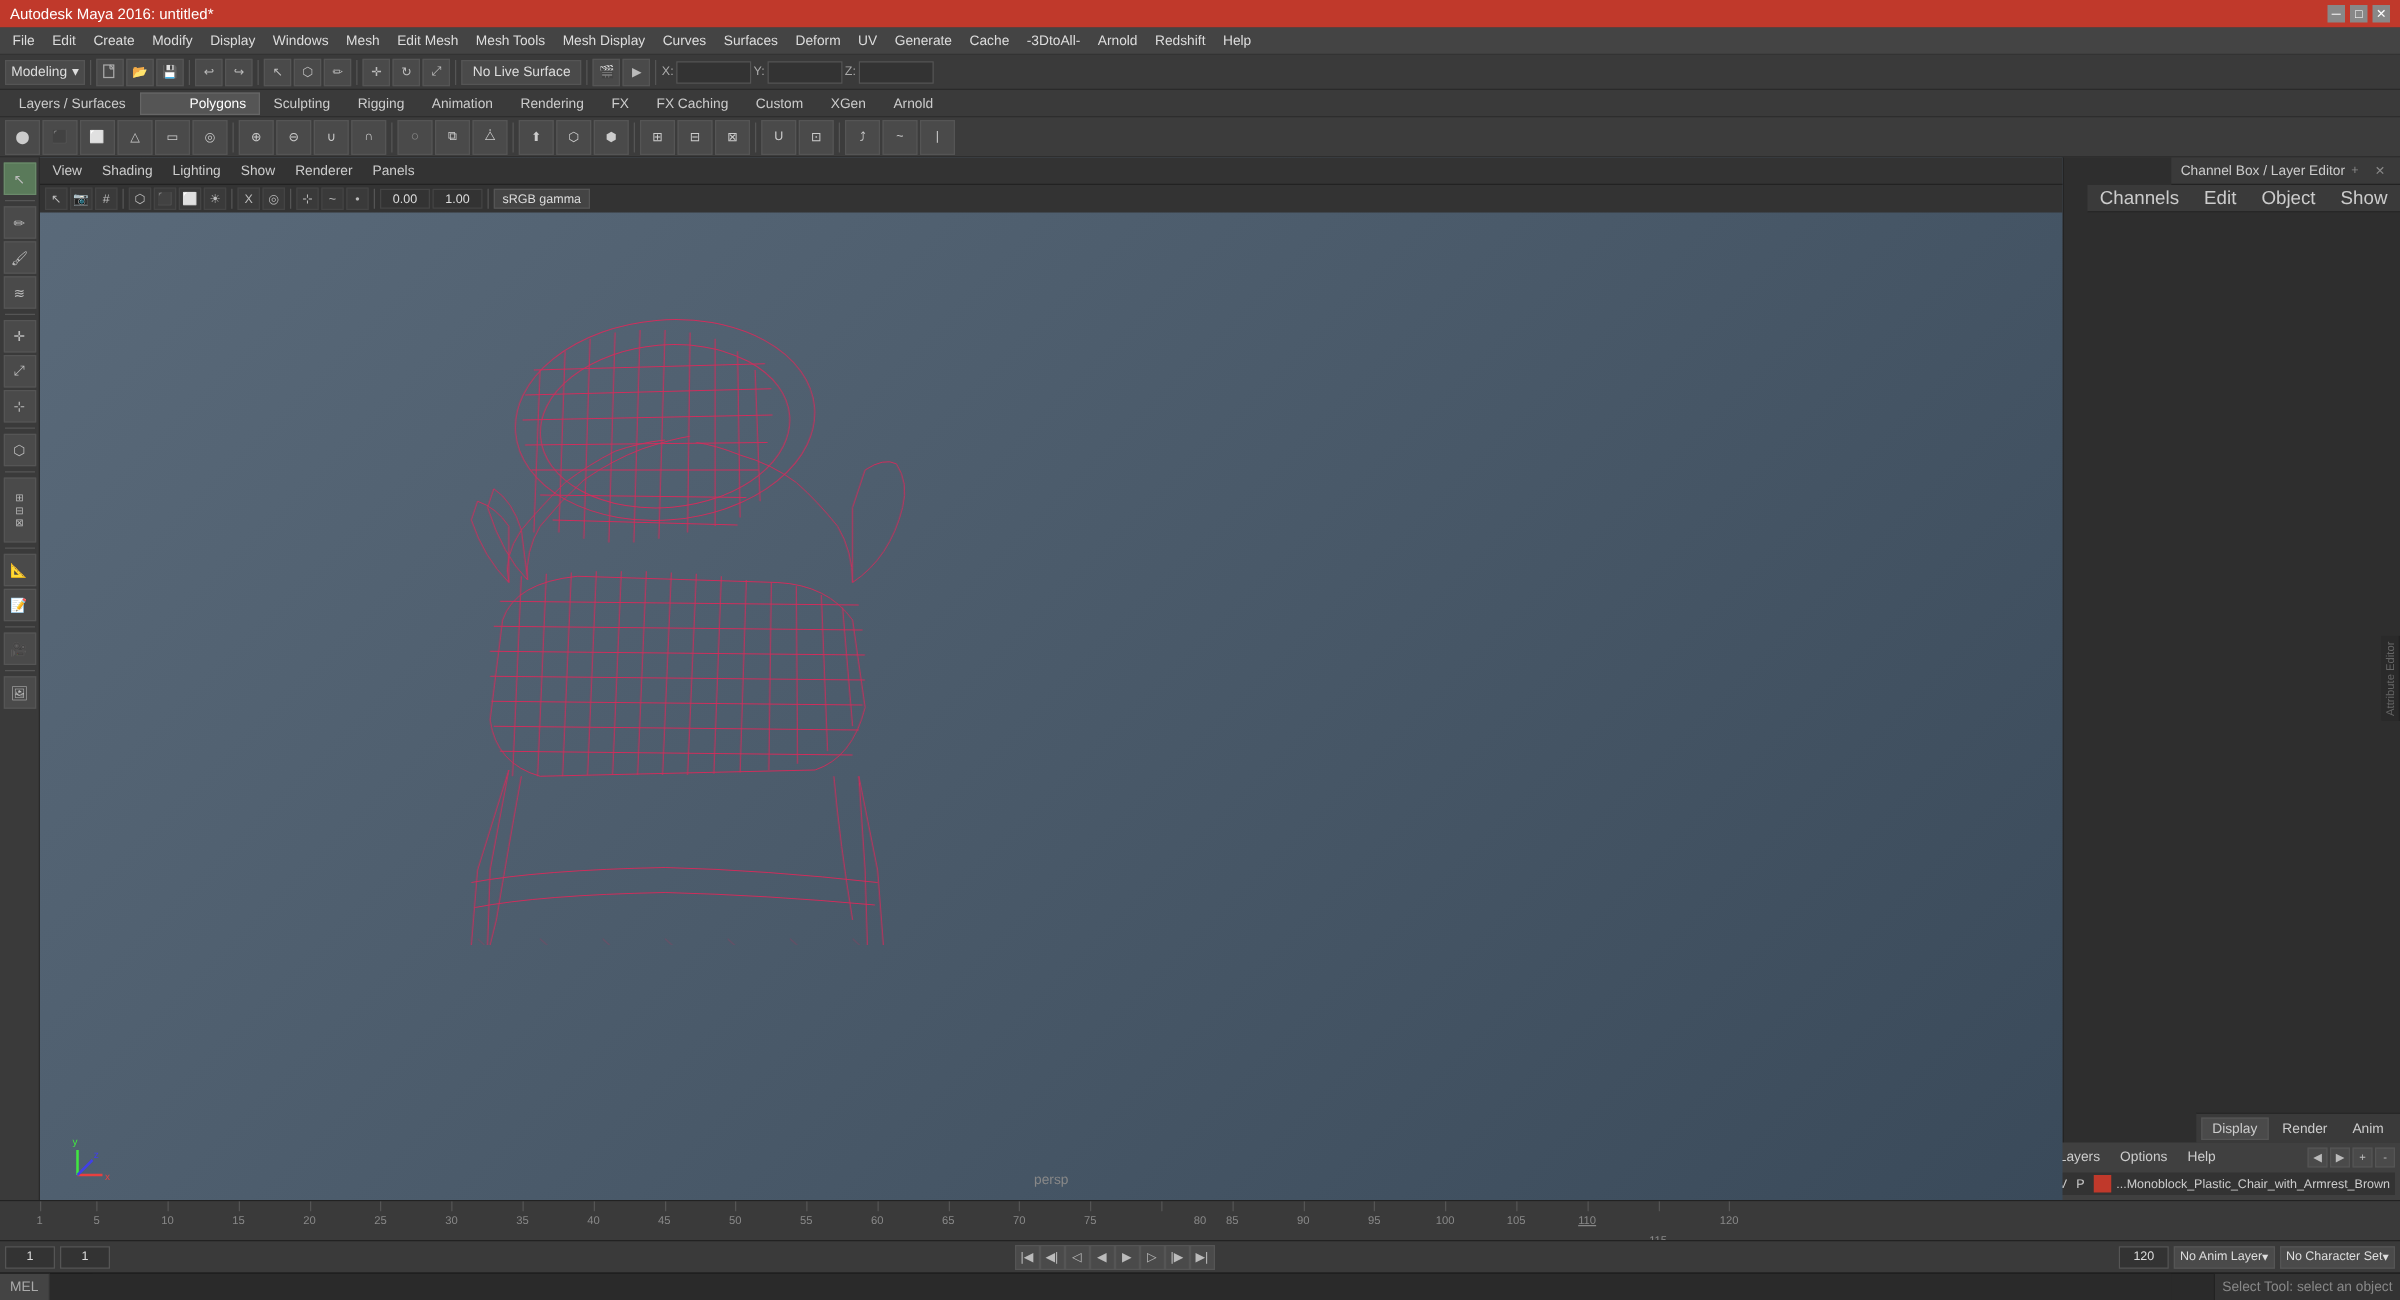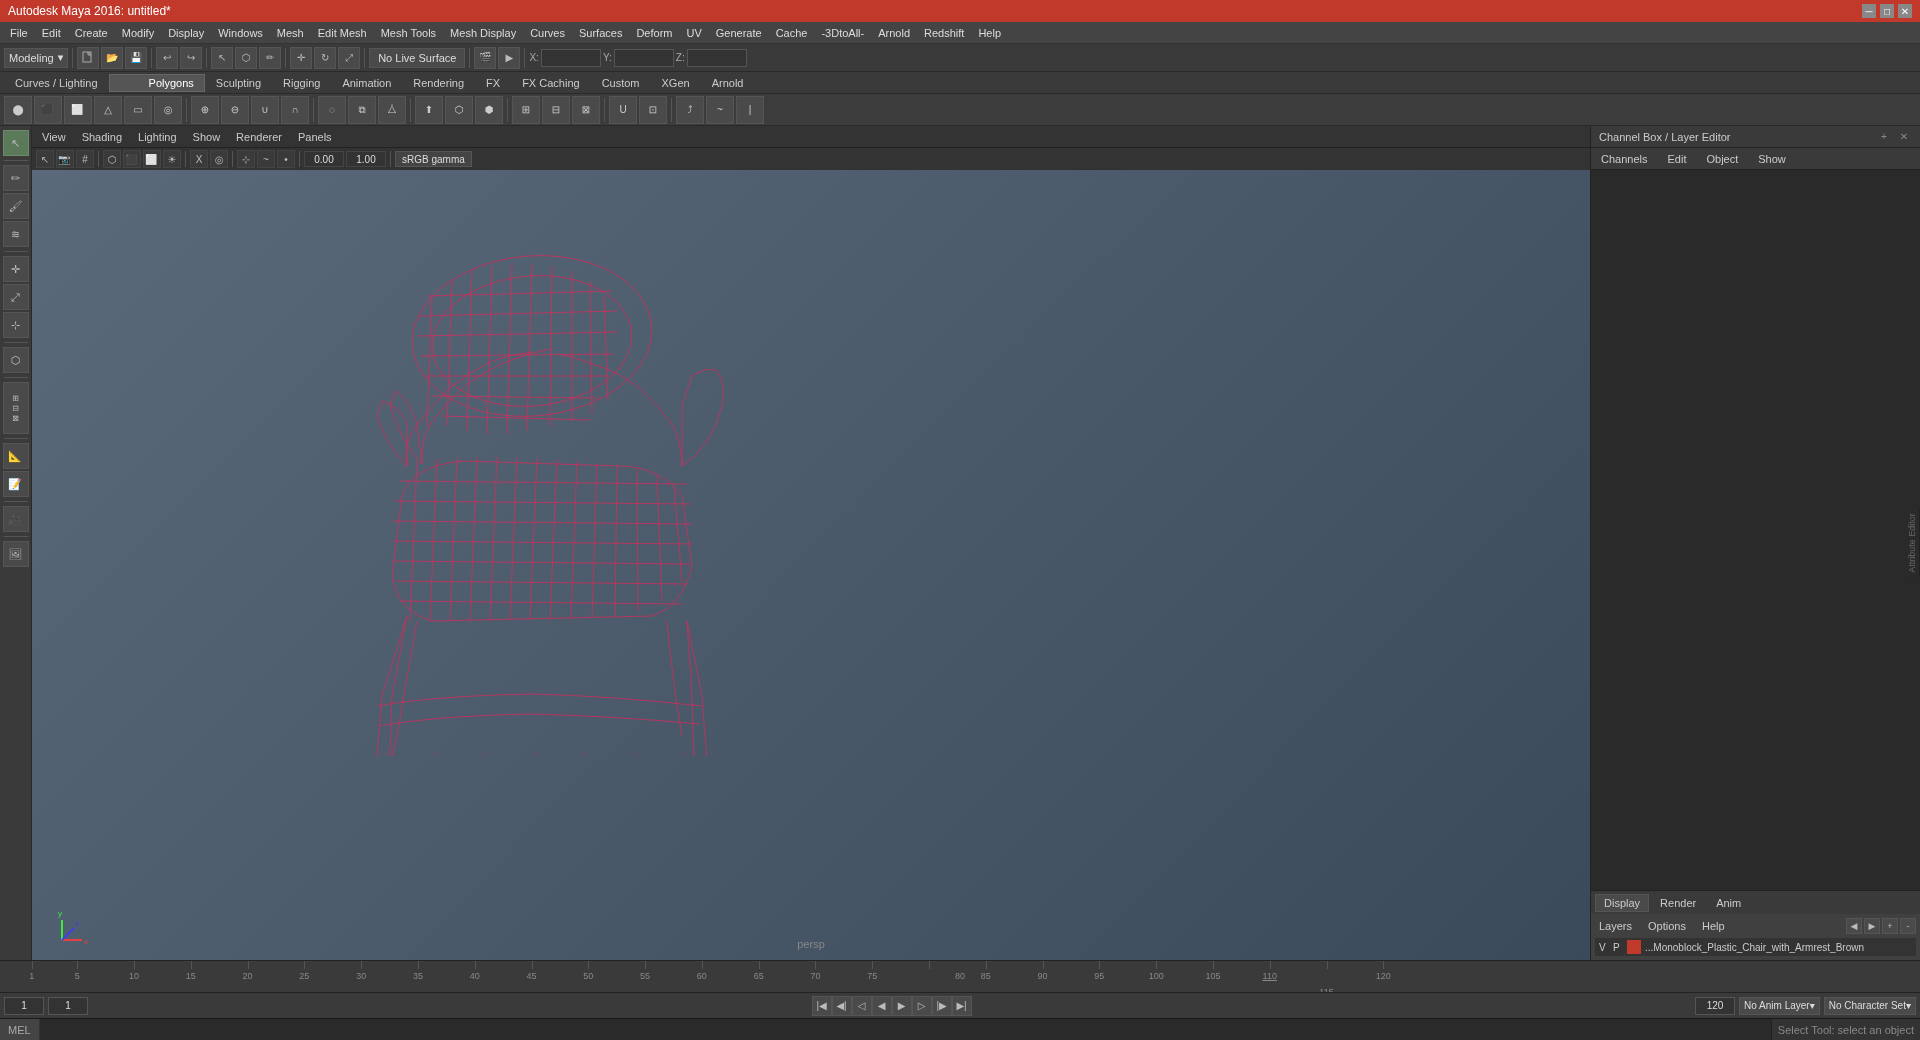--- a/index.html
+++ b/index.html
@@ -264,25 +264,26 @@
     #axes-indicator {
       position: absolute;
       bottom: 20px;
       left: 20px;
       width: 40px;
       height: 40px;
     }
 
     
     #right-panel {
-      width: 330px;
+      width: 270px;
       background: #2e2e2e;
       border-left: 1px solid #222;
       display: flex;
       flex-direction: column;
+      align-items: flex-end;
     }
     #right-panel-header {
       background: #3a3a3a;
       height: 22px;
       display: flex;
       align-items: center;
       justify-content: space-between;
       padding: 0 8px;
       border-bottom: 1px solid #222;
     }
@@ -306,21 +307,21 @@
       display: flex;
       align-items: center;
       padding: 0 4px;
       gap: 8px;
       border-bottom: 1px solid #222;
     }
     .ch-tab {
       padding: 2px 6px;
       cursor: pointer;
       color: #ccc;
-      font-size: 11px;
+      font-size: 15px;
     }
     #channels-content {
       flex: 1;
       background: #2a2a2a;
     }
 
     
     #display-tabs {
       background: #3a3a3a;
       height: 24px;
@@ -635,21 +636,21 @@
     <span class="xyz-label">X:</span>
     <input class="xyz-input" value="" style="">
     <span class="xyz-label">Y:</span>
     <input class="xyz-input" value="" style="">
     <span class="xyz-label">Z:</span>
     <input class="xyz-input" value="" style="">
   </div>
 </div>
 
 <div id="tabs-row">
-<span class="tab-item">Curves / Lighting</span>
+<span class="tab-item">Layers / Surfaces</span>
     <span class="tab-item active">Polygons</span>
     <span class="tab-item">Sculpting</span>
     <span class="tab-item">Rigging</span>
     <span class="tab-item">Animation</span>
     <span class="tab-item">Rendering</span>
     <span class="tab-item">FX</span>
     <span class="tab-item">FX Caching</span>
     <span class="tab-item">Custom</span>
     <span class="tab-item">XGen</span>
     <span class="tab-item">Arnold</span>

